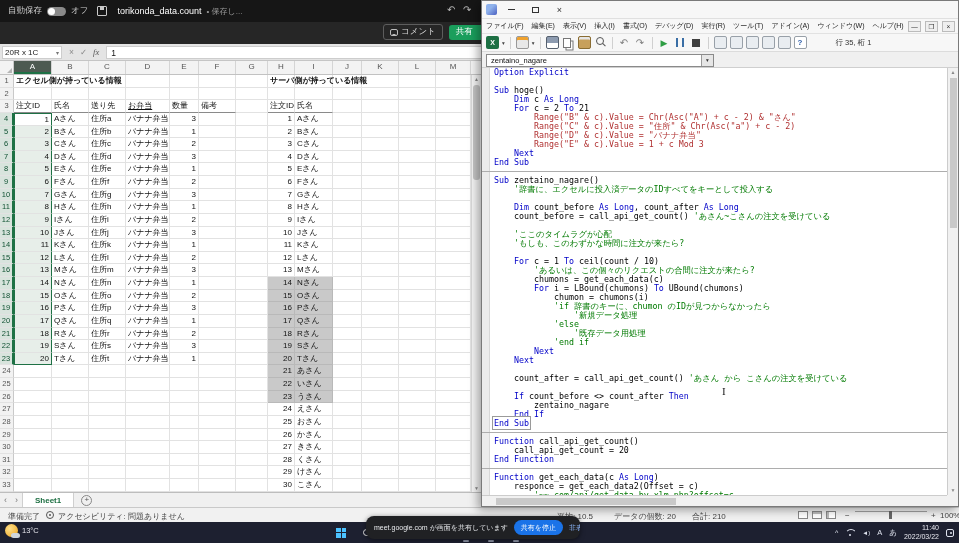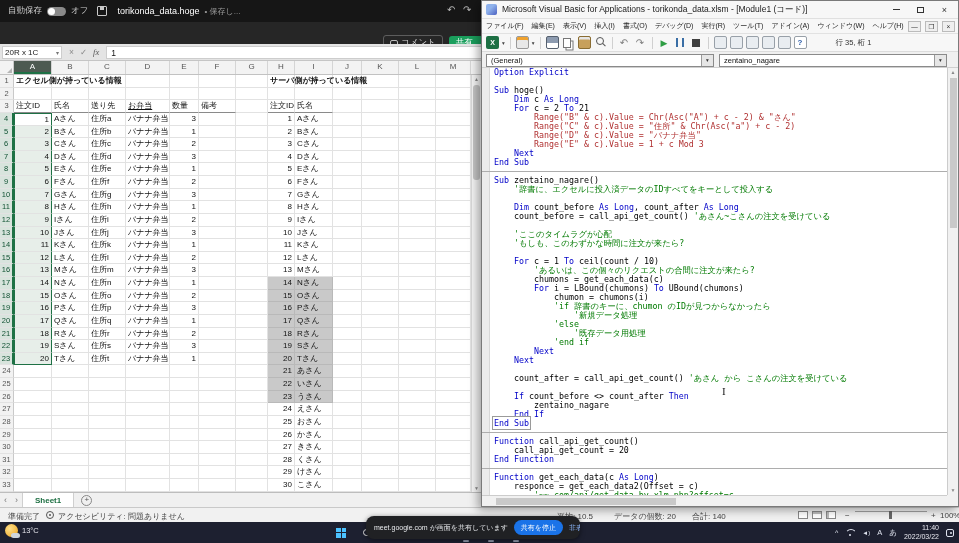--- a/index.html
+++ b/index.html
@@ -22,21 +22,21 @@
     border-radius:3px;display:flex;align-items:center;gap:5px;padding-left:8px;font-size:8.5px;color:#bdbdbd;}
   .mag{width:7px;height:7px;border:1.2px solid #a8a8a8;border-radius:50%;position:relative;}
   .mag::after{content:'';position:absolute;left:6px;top:6px;width:3px;height:1.2px;background:#a8a8a8;transform:rotate(45deg);}
   .qat{position:absolute;top:4px;font-size:10px;color:#b5b5b5;}
   .qat.undo{left:447px;} .qat.redo{left:463px;}
 
   #ribbon-row{position:absolute;top:22px;left:0;width:100%;height:22px;background:#262626;display:flex;align-items:center;}
   #ribbon-tabs{display:flex;align-items:center;height:100%;padding-left:4px;}
   .rtab{font-size:8.5px;color:#dcdcdc;padding:0 5px;height:100%;display:flex;align-items:center;white-space:nowrap;}
   .rtab.active{color:#fff;box-shadow:inset 0 -2px 0 #2ea36b;}
-  #ribbon-right{position:absolute;left:383px;top:2px;display:flex;gap:6px;align-items:center;margin-top:11px;}
+  #ribbon-right{position:absolute;left:383px;top:2px;display:flex;gap:6px;align-items:center;}
   .cbtn{display:flex;align-items:center;gap:3px;border:1px solid #5d5d5d;border-radius:3px;
     padding:1px 6px;font-size:8.5px;color:#dcdcdc;}
   .cico{width:8px;height:7px;border:1px solid #bdbdbd;border-radius:2px;position:relative;}
   .cico::after{content:'';position:absolute;left:1px;bottom:-3px;border:2px solid transparent;border-top-color:#bdbdbd;}
   .sbtn{display:flex;align-items:flex-end;gap:15px;background:#1a9e5c;border-radius:3px;
     padding:1.5px 7px;font-size:8.5px;color:#fff;}
   .caret{font-size:6px;}
 
   #formula-row{position:absolute;top:44px;left:0;width:100%;height:17px;background:#e4e4e4;
     border-bottom:1px solid #c5c5c5;display:flex;align-items:center;}
@@ -220,21 +220,21 @@
 
   <div id="excel-window">
 
     <div id="excel-titlebar">
       <span class="ts-label">自動保存</span>
       <span class="toggle">
           <span class="knob"></span>
         </span>
       <span class="ts-label">オフ</span>
       <span class="save-ico"></span>
-      <span class="fname">torikonda_data.hoge</span>
+      <span class="fname">torikonda_data.count</span>
       <span class="fstatus">• 保存し...</span>
       <span class="qat undo">↶</span>
       <span class="qat redo">↷</span>
     </div>
 
     <div id="ribbon-row">
       <div id="ribbon-right">
         <div class="cbtn">
           <span class="cico"></span>
           <span>コメント</span>
@@ -819,36 +819,35 @@
       <div class="sheet-tab">Sheet1</div>
       <span class="add-sheet">+</span>
     </div>
 
     <div id="status-bar">
       <span style="left:8px">準備完了</span>
       <span class="acc-ico" style="top:3px"></span>
       <span style="left:58px">アクセシビリティ: 問題ありません</span>
       <span style="left:557px">平均: 10.5</span>
       <span style="left:614px">データの個数: 20</span>
-      <span style="left:692px">合計: 140</span>
+      <span style="left:692px">合計: 210</span>
       <span class="view-ico" style="left:798px"></span>
       <span class="view-ico v2" style="left:812px"></span>
       <span class="view-ico v3" style="left:826px"></span>
       <span style="left:845px">−</span>
       <span id="zoom-track"></span>
       <span id="zoom-thumb"></span>
       <span style="left:931px">+</span>
       <span style="left:940px">100%</span>
     </div>
   </div>
 
   <div id="vba-window">
     <div id="vba-titlebar">
       <span class="vb-ico"></span>
-      <span id="vba-title">Microsoft Visual Basic for Applications - torikonda_data.xlsm - [Module1 (コード)]</span>
       <span class="wbtn">
           <span class="min"></span>
         </span>
       <span class="wbtn">
           <span class="max"></span>
         </span>
       <span class="wbtn close">×</span>
     </div>
 
     <div id="vba-menubar">
@@ -899,24 +898,20 @@
       <span class="tbi i-gen"></span>
       <span class="tbi i-gen"></span>
       <span class="tbi i-gen"></span>
       <span class="tbi i-gen"></span>
       <span class="tbi i-help">?</span>
       <span id="vba-pos">行 35, 桁 1</span>
     </div>
 
     <div id="vba-combos">
       <div class="combo">
-        <span class="cval">(General)</span>
-        <span class="cdrop">▾</span>
-      </div>
-      <div class="combo">
         <span class="cval">zentaino_nagare</span>
         <span class="cdrop">▾</span>
       </div>
     </div>
 
     <div id="vba-code"><div class="cl"><span class="c-k">Option Explicit</span></div><div class="cl"></div><div class="cl"><span class="c-k">Sub</span><span class="c-n"> hoge()</span></div><div class="cl"><span class="c-n">    </span><span class="c-k">Dim</span><span class="c-n"> c </span><span class="c-k">As Long</span></div><div class="cl"><span class="c-n">    </span><span class="c-k">For</span><span class="c-n"> c = 2 </span><span class="c-k">To</span><span class="c-n"> 21</span></div><div class="cl"><span class="c-r">        Range("B" &amp; c).Value = Chr(Asc("A") + c - 2) &amp; "さん"</span></div><div class="cl"><span class="c-r">        Range("C" &amp; c).Value = "住所" &amp; Chr(Asc("a") + c - 2)</span></div><div class="cl"><span class="c-r">        Range("D" &amp; c).Value = "バナナ弁当"</span></div><div class="cl"><span class="c-r">        Range("E" &amp; c).Value = 1 + c Mod 3</span></div><div class="cl"><span class="c-n">    </span><span class="c-k">Next</span></div><div class="cl"><span class="c-k">End Sub</span></div><div class="cl sep"></div><div class="cl"><span class="c-k">Sub</span><span class="c-n"> zentaino_nagare()</span></div><div class="cl"><span class="c-c">    '辞書に、エクセルに投入済データのIDすべてをキーとして投入する</span></div><div class="cl"></div><div class="cl"><span class="c-n">    </span><span class="c-k">Dim</span><span class="c-n"> count_before </span><span class="c-k">As Long</span><span class="c-n">, count_after </span><span class="c-k">As Long</span></div><div class="cl"><span class="c-n">    count_before = call_api_get_count() </span><span class="c-c">'あさん~こさんの注文を受けている</span></div><div class="cl"></div><div class="cl"><span class="c-c">    'ここのタイムラグが心配</span></div><div class="cl"><span class="c-c">    'もしも、このわずかな時間に注文が来たら?</span></div><div class="cl"></div><div class="cl"><span class="c-n">    </span><span class="c-k">For</span><span class="c-n"> c = 1 </span><span class="c-k">To</span><span class="c-n"> ceil(count / 10)</span></div><div class="cl"><span class="c-c">        'あるいは、この個々のリクエストの合間に注文が来たら?</span></div><div class="cl"><span class="c-n">        chumons = get_each_data(c)</span></div><div class="cl"><span class="c-n">        </span><span class="c-k">For</span><span class="c-n"> i = LBound(chumons) </span><span class="c-k">To</span><span class="c-n"> UBound(chumons)</span></div><div class="cl"><span class="c-n">            chumon = chumons(i)</span></div><div class="cl"><span class="c-c">            'if 辞書のキーに、chumon のIDが見つからなかったら</span></div><div class="cl"><span class="c-c">                '新規データ処理</span></div><div class="cl"><span class="c-c">            'else</span></div><div class="cl"><span class="c-c">                '既存データ用処理</span></div><div class="cl"><span class="c-c">            'end if</span></div><div class="cl"><span class="c-n">        </span><span class="c-k">Next</span></div><div class="cl"><span class="c-n">    </span><span class="c-k">Next</span></div><div class="cl"></div><div class="cl"><span class="c-n">    count_after = call_api_get_count() </span><span class="c-c">'あさん から こさんの注文を受けている</span></div><div class="cl"></div><div class="cl"><span class="c-n">    </span><span class="c-k">If</span><span class="c-n"> count_before &lt;&gt; count_after </span><span class="c-k">Then</span></div><div class="cl"><span class="c-n">        zentaino_nagare</span></div><div class="cl"><span class="c-n">    </span><span class="c-k">End If</span></div><div class="cl"><span class="c-kb">End Sub</span></div><div class="cl sep"></div><div class="cl"><span class="c-k">Function</span><span class="c-n"> call_api_get_count()</span></div><div class="cl"><span class="c-n">    call_api_get_count = 20</span></div><div class="cl"><span class="c-k">End Function</span></div><div class="cl sep"></div><div class="cl"><span class="c-k">Function</span><span class="c-n"> get_each_data(c </span><span class="c-k">As Long</span><span class="c-n">)</span></div><div class="cl"><span class="c-n">    responce = get_each_data2(Offset = c)</span></div><div class="cl"><span class="c-c">        '~~.com/api/get_data_by_xlm.php?offset=c</span></div></div>
 
     <div id="vba-vscroll">
       <span class="arr">▲</span>
       <div id="vba-vthumb"></div>

